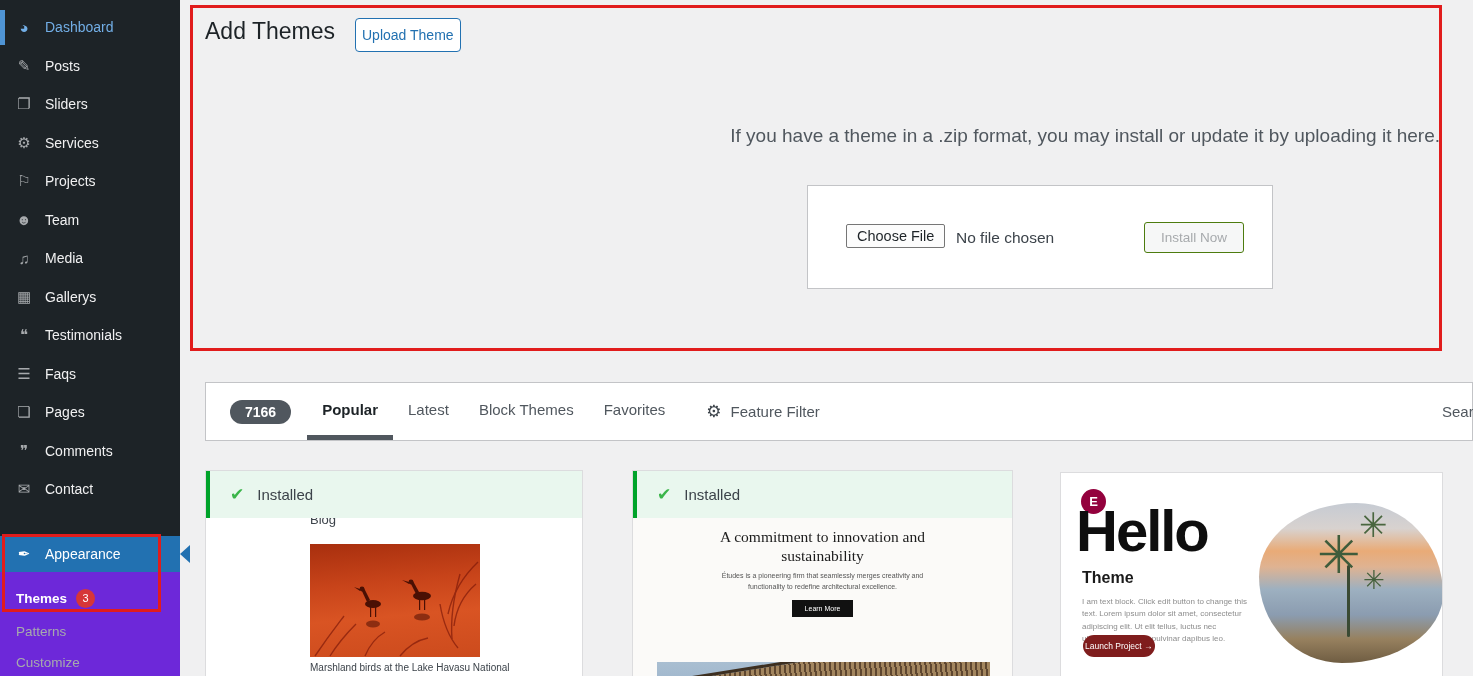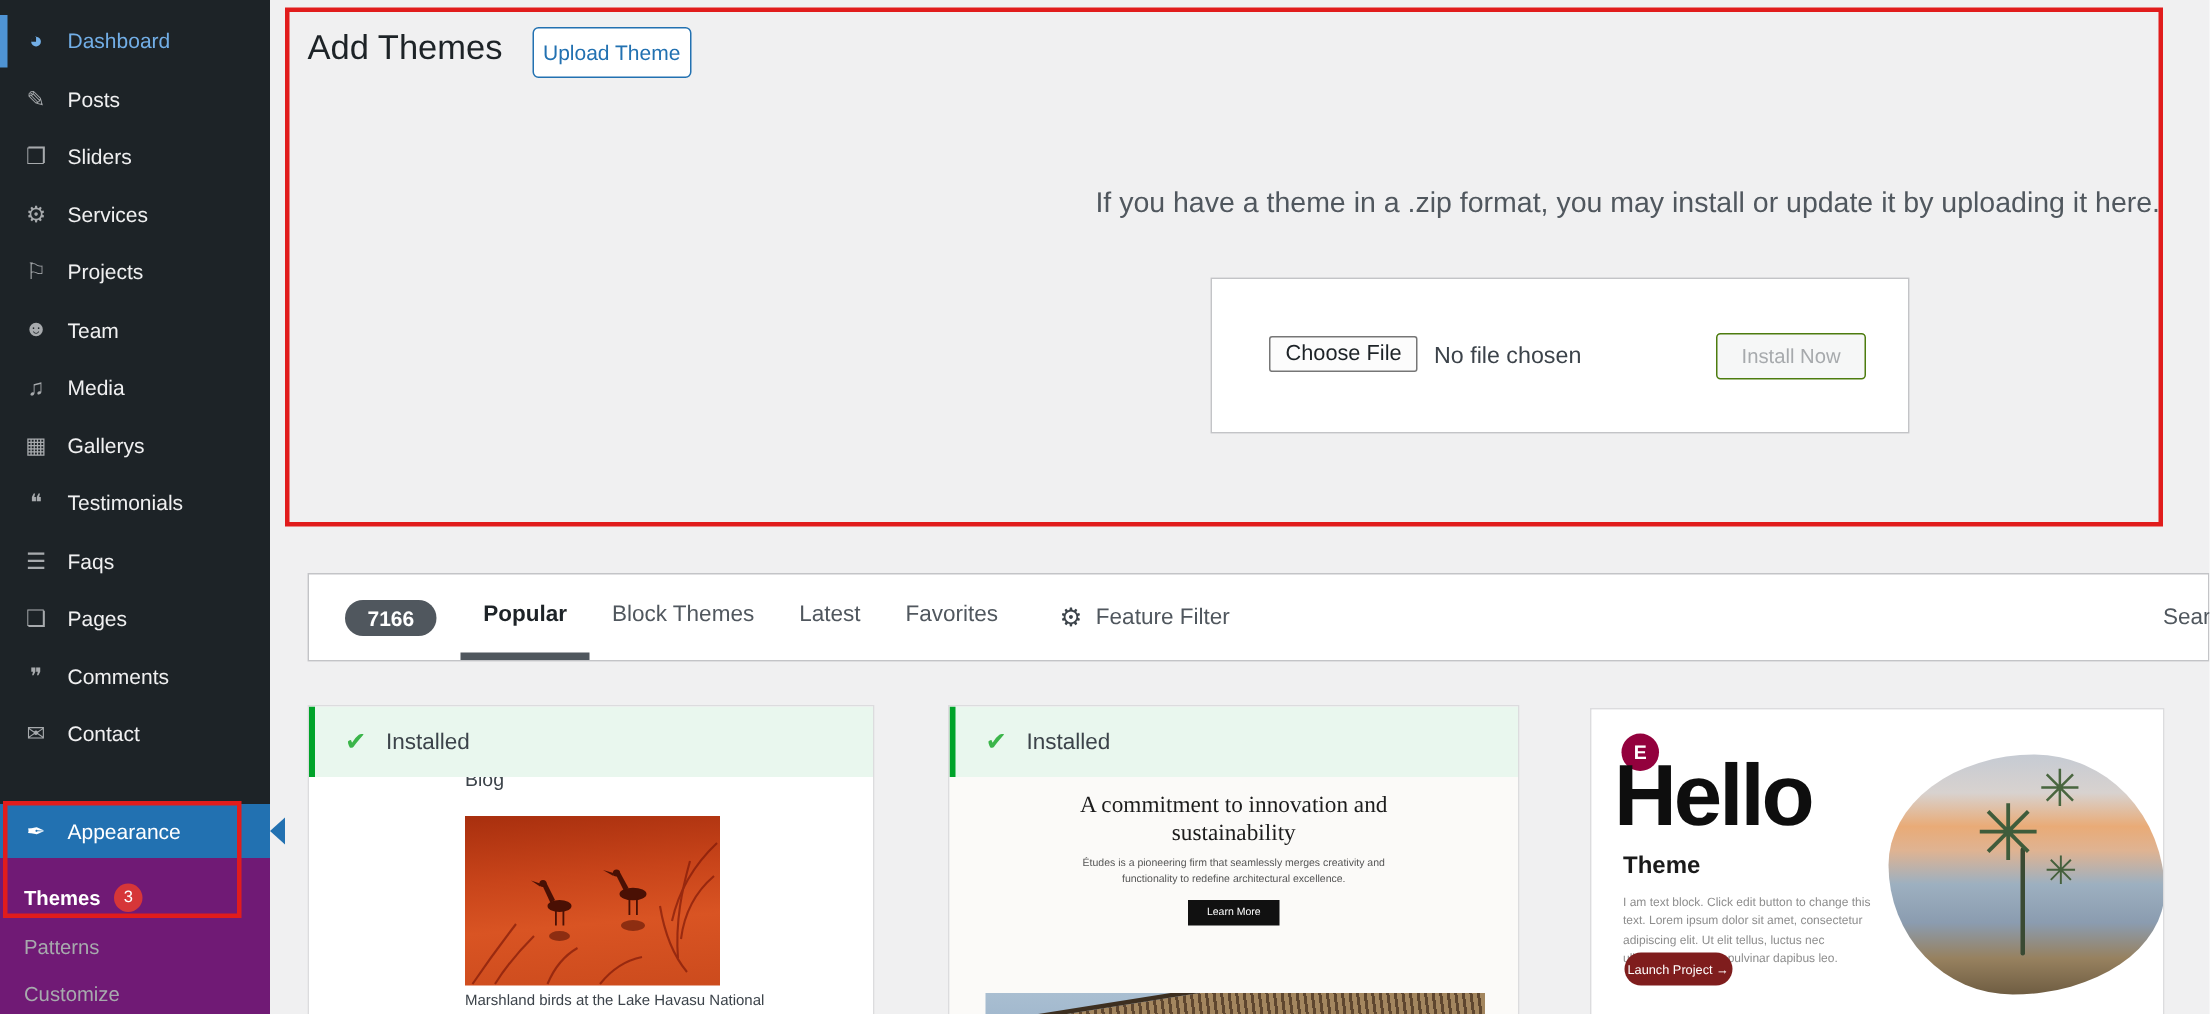--- a/index.html
+++ b/index.html
@@ -14,21 +14,21 @@
          padding:0 14px;color:#f0f0f1;font-size:14px;cursor:pointer;}
   .mitem .micon{width:20px;text-align:center;color:#a7aaad;font-size:15px;}
   .mitem.active{color:#72aee6;}
   .mitem.active .micon{color:#72aee6;}
   .active-stripe{position:absolute;left:0;top:2px;bottom:2px;width:5px;background:#4f94d4;}
   .appearance-row{position:absolute;left:0;top:536px;width:180px;height:36px;background:#2271b1;
          display:flex;align-items:center;gap:11px;padding:0 14px;color:#fff;font-size:14px;cursor:pointer;}
   .appearance-row .micon{width:20px;text-align:center;color:#fff;font-size:15px;}
   .menu-arrow{position:absolute;left:180px;top:545px;width:0;height:0;z-index:3;
          border-top:9px solid transparent;border-bottom:9px solid transparent;border-right:10px solid #2271b1;}
-  .submenu{position:absolute;left:0;top:572px;width:180px;height:104px;background:#701a75;padding-top:9px;}
+  .submenu{position:absolute;left:0;top:572px;width:180px;height:104px;background:#6d28d9;padding-top:9px;}
   .sitem{display:flex;align-items:center;padding:8px 16px;font-size:13.5px;color:#a7aaad;cursor:pointer;}
   .sitem.current{color:#fff;font-weight:700;}
   .count-badge{display:inline-block;margin-left:9px;min-width:19px;height:19px;line-height:19px;
          border-radius:50%;background:#d63638;color:#fff;font-size:11px;font-weight:400;text-align:center;}
 
   
   .annot{position:absolute;border:3px solid #e11c1c;pointer-events:none;z-index:60;}
   .annot.main{left:190px;top:5px;width:1252px;height:346px;}
   .annot.side{left:2px;top:534px;width:159px;height:78px;}
 
@@ -191,22 +191,22 @@
 
   <div class="upload-box">
     <button class="choose-file-btn">Choose File</button>
     <span class="no-file">No file chosen</span>
     <button class="install-now-btn" disabled="">Install Now</button>
   </div>
 
   <div class="filter-bar">
     <span class="theme-count">7166</span>
     <span class="ftab active">Popular</span>
+    <span class="ftab">Latest</span>
     <span class="ftab">Block Themes</span>
-    <span class="ftab">Latest</span>
     <span class="ftab">Favorites</span>
     <span class="feature-filter">
       <span class="gear">⚙</span>
       <span>Feature Filter</span>
     </span>
   </div>
   <span class="search-label">Search</span>
 
   <div class="card card1">
     <div class="installed-banner">

